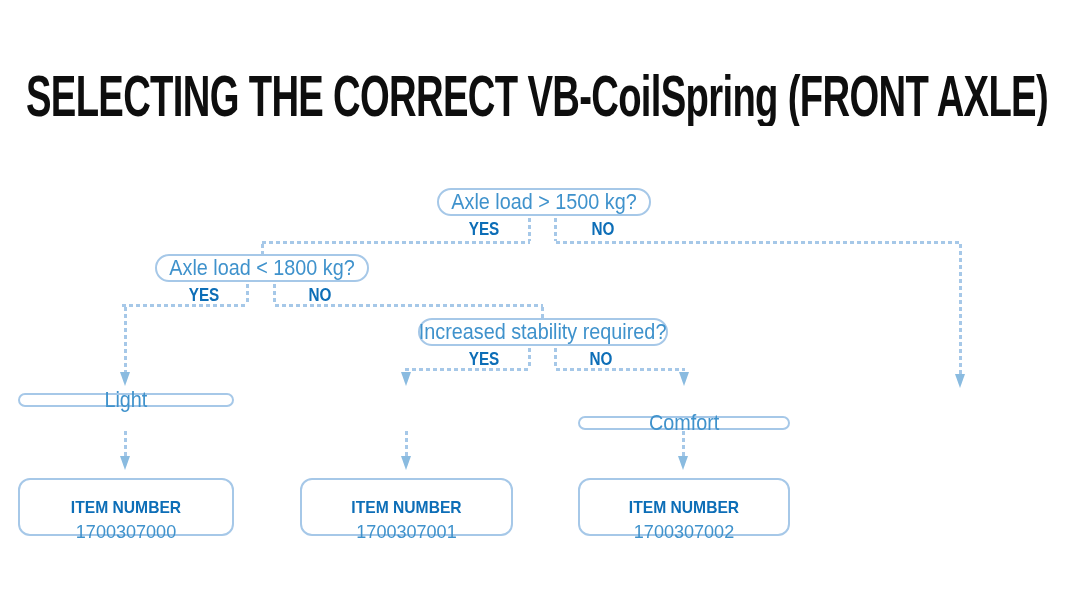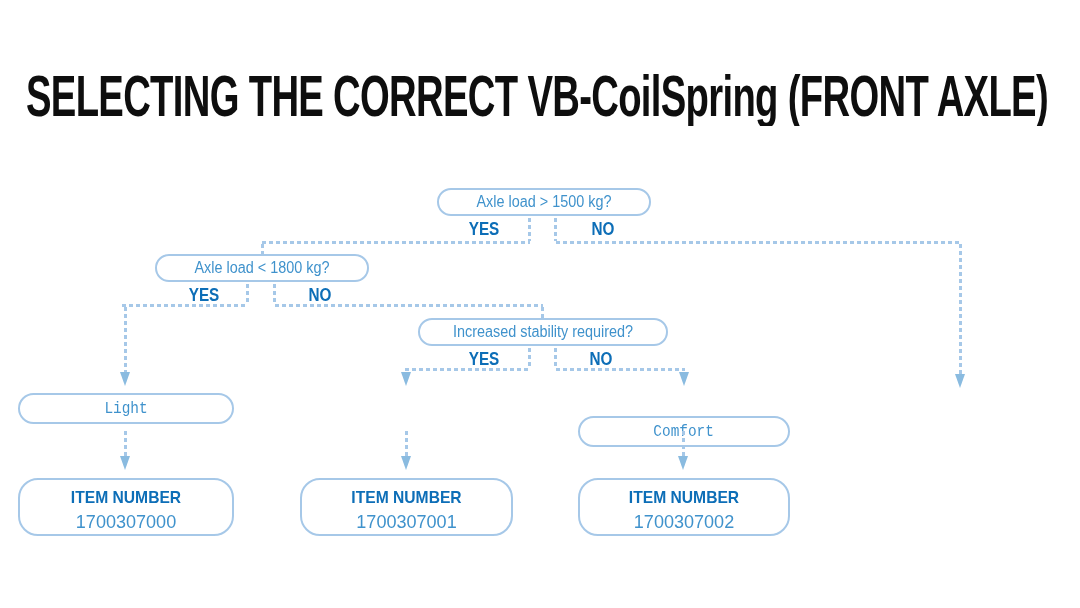--- a/index.html
+++ b/index.html
@@ -18,47 +18,47 @@
   }
   .title-text{
     font-family:"Liberation Sans", sans-serif;
     font-weight:bold;font-size:57px;fill:var(--title-text);
     letter-spacing:-1px;
   }
   .pill{
     position:absolute;box-sizing:border-box;background:#fff;
     border:2px solid var(--node-border);
     display:flex;align-items:center;justify-content:center;
-    color:var(--node-text);font-size:16px;white-space:nowrap;
+    color:var(--node-text);font-size:22px;white-space:nowrap;
   }
   .pill .q{display:inline-block;transform:scaleX(0.9);transform-origin:center;}
   .decision{height:28px;border-radius:14px;}
-  .outcome{height:31px;border-radius:16px;font-family:Liberation Mono, monospace;}
+  .outcome{height:14px;border-radius:16px;}
   .yn{
     position:absolute;color:var(--decision-label);font-weight:bold;font-size:18px;
     text-align:center;transform:scaleX(0.85);transform-origin:center;
     white-space:nowrap;
   }
   .hdash{
     position:absolute;height:3px;
     background-image:repeating-linear-gradient(90deg,var(--connector) 0 4px,transparent 4px 7px);
   }
   .vdash{
     position:absolute;width:3px;
     background-image:repeating-linear-gradient(180deg,var(--connector) 0 4px,transparent 4px 7px);
   }
   .arrowhead{
     position:absolute;width:0;height:0;
     border-left:5px solid transparent;border-right:5px solid transparent;
     border-top:14px solid var(--arrow);
   }
   .itembox{
     position:absolute;box-sizing:border-box;background:#fff;
-    border:2px solid var(--node-border);border-radius:20px;
-    text-align:center;padding-top:8px;
+    border:2px solid var(--node-border);border-radius:12px;
+    text-align:center;padding-top:18px;
   }
   .item-label{
     color:var(--decision-label);font-weight:bold;font-size:17px;line-height:19px;
     transform:scaleX(0.92);transform-origin:center;
   }
   .item-number{
     color:var(--node-text);font-size:19px;line-height:21px;margin-top:4px;
     transform:scaleX(0.95);transform-origin:center;
   }
 </style>

